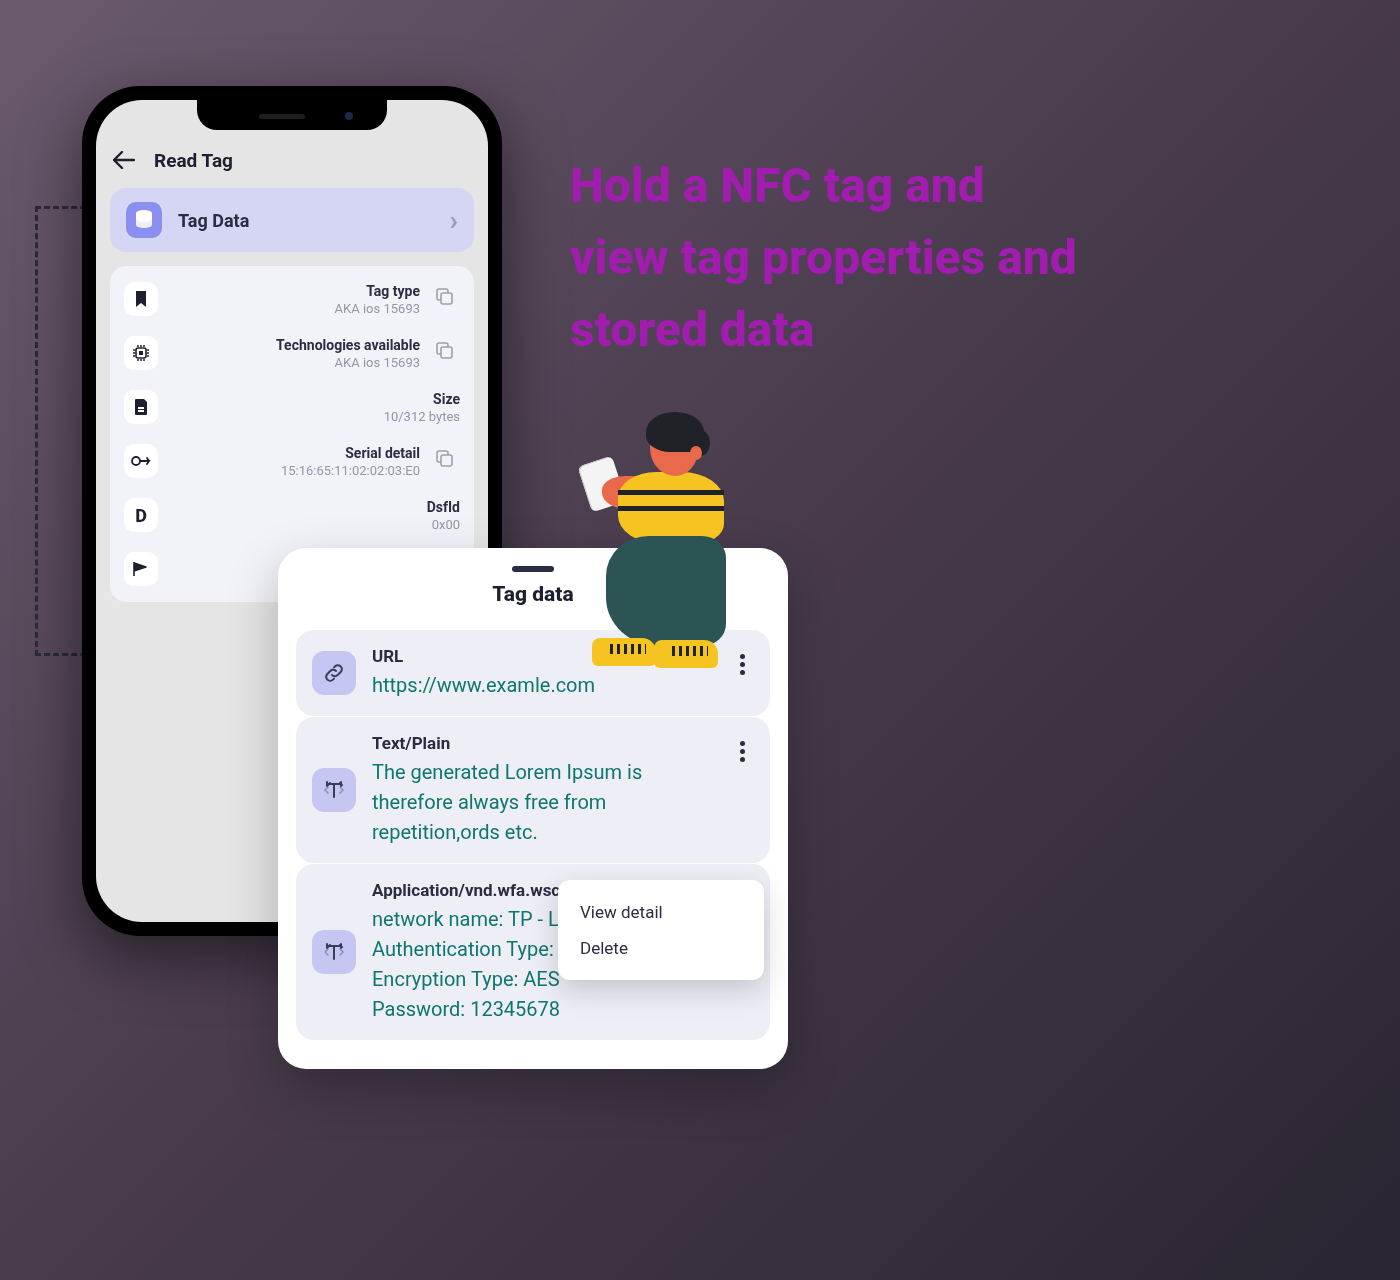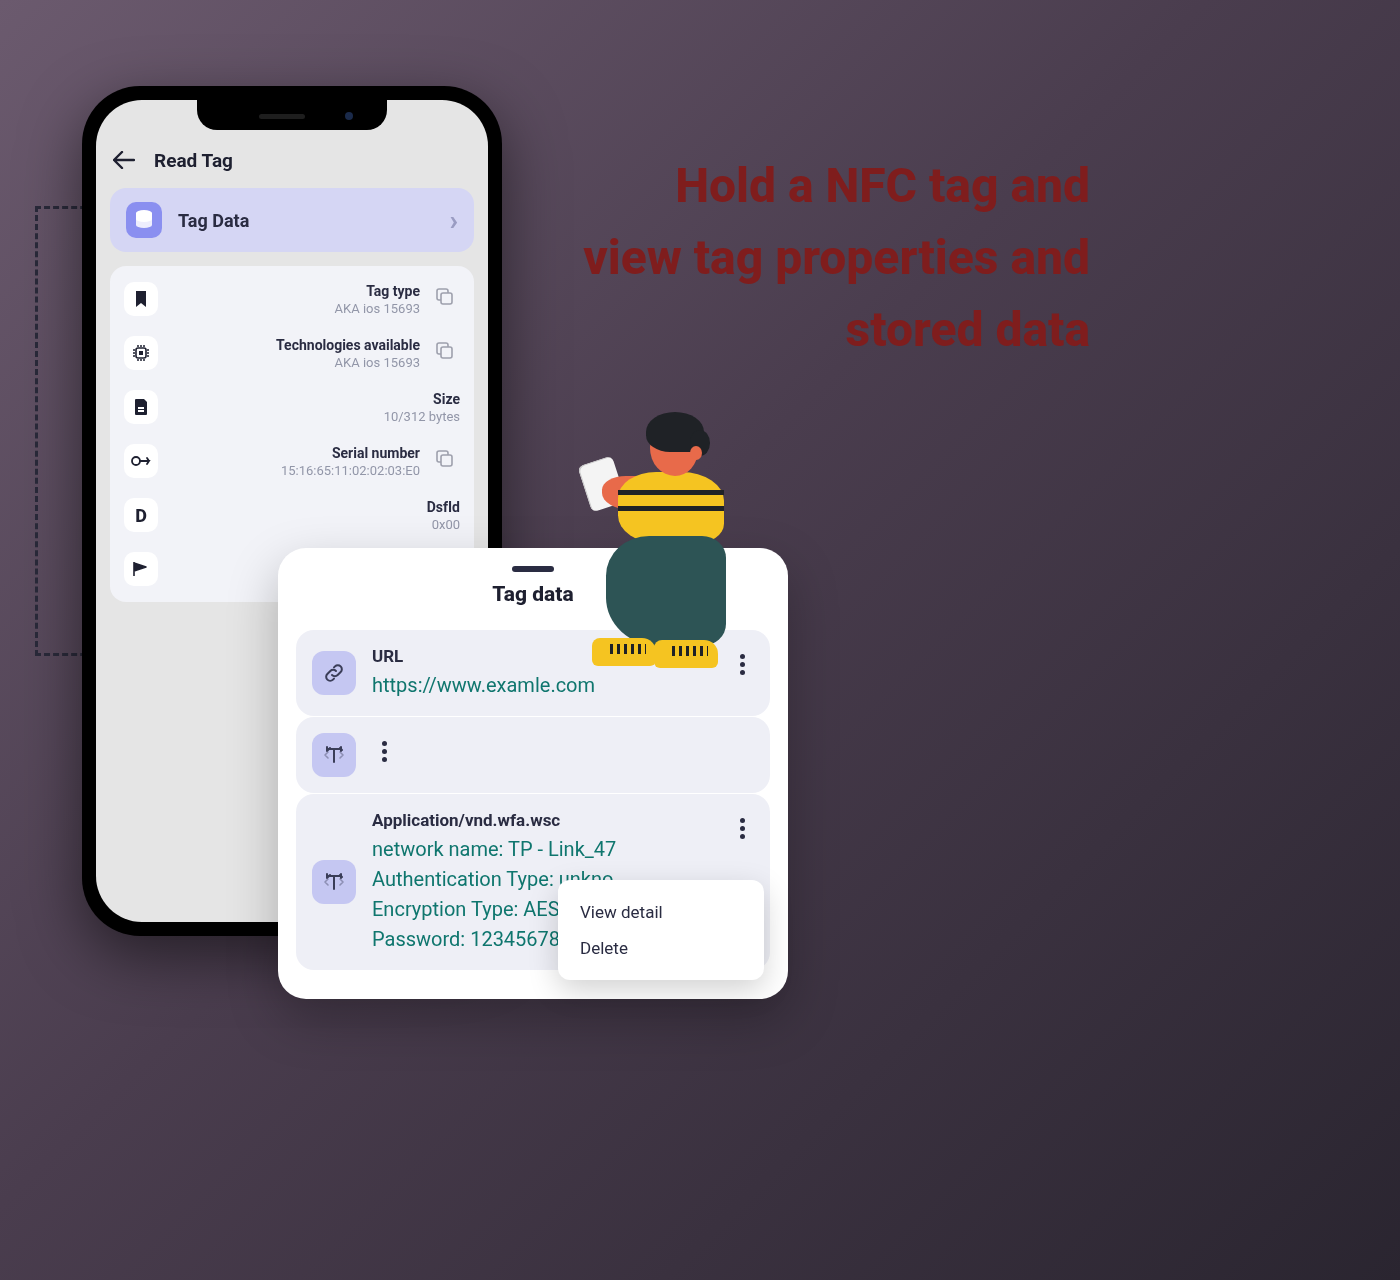--- a/index.html
+++ b/index.html
@@ -11,25 +11,25 @@
   position: relative;
   overflow: hidden;
 }
 
 
 .headline {
   position: absolute;
   top: 150px;
   left: 570px;
   width: 520px;
-  color: #7f1d1d;
+  color: #a21caf;
   font-size: 48px;
   font-weight: 800;
   line-height: 1.5;
-  text-align: right;
+  text-align: left;
 }
 
 
 .connector {
   position: absolute;
   top: 206px;
   left: 35px;
   width: 250px;
   height: 450px;
   border-left: 3px dashed #2a2a3a;
@@ -474,21 +474,21 @@
         </div>
 
         <div class="prop-row">
           <div class="prop-icon">
             <svg width="20" height="14" viewBox="0 0 20 14">
               <circle cx="5" cy="7" r="4" fill="none" stroke="#1e2030" stroke-width="1.8"></circle>
               <path d="M9 7h9l-2 3m2-3-2-3" stroke="#1e2030" stroke-width="1.8" fill="none" stroke-linecap="round"></path>
             </svg>
           </div>
           <div class="prop-content">
-            <div class="prop-label">Serial number</div>
+            <div class="prop-label">Serial detail</div>
             <div class="prop-value">15:16:65:11:02:02:03:E0</div>
           </div>
           <div class="copy-btn">
             <svg width="20" height="20" viewBox="0 0 20 20">
               <rect x="3" y="3" width="11" height="11" rx="2" fill="none" stroke="#5a5d70" stroke-width="1.6"></rect>
               <rect x="7" y="7" width="11" height="11" rx="2" fill="#f2f3f8" stroke="#5a5d70" stroke-width="1.6"></rect>
             </svg>
           </div>
         </div>
 
@@ -537,20 +537,24 @@
         <span></span>
     </div>
   </div>
 
   <div class="record tall">
     <div class="record-icon">
       <svg width="22" height="22" viewBox="0 0 22 22">
         <path d="M4 5h14M11 5v13M7 4l-2 2m12-2 2 2M4 3v4m14-4v4" stroke="#3a3d58" stroke-width="2" fill="none" stroke-linecap="round"></path>
         <path d="M2 11l3-3M2 11l3 3M20 11l-3-3M20 11l-3 3" stroke="#3a3d58" stroke-width="1.6" fill="none" stroke-linecap="round" opacity="0.4"></path>
       </svg>
+    </div>
+    <div class="record-body">
+      <div class="record-title">Text/Plain</div>
+      <div class="record-text">The generated Lorem Ipsum is therefore always free from repetition,ords etc.</div>
     </div>
     <div class="more-btn">
       <span></span>
         <span></span>
         <span></span>
     </div>
   </div>
 
   <div class="record tall">
     <div class="record-icon">

